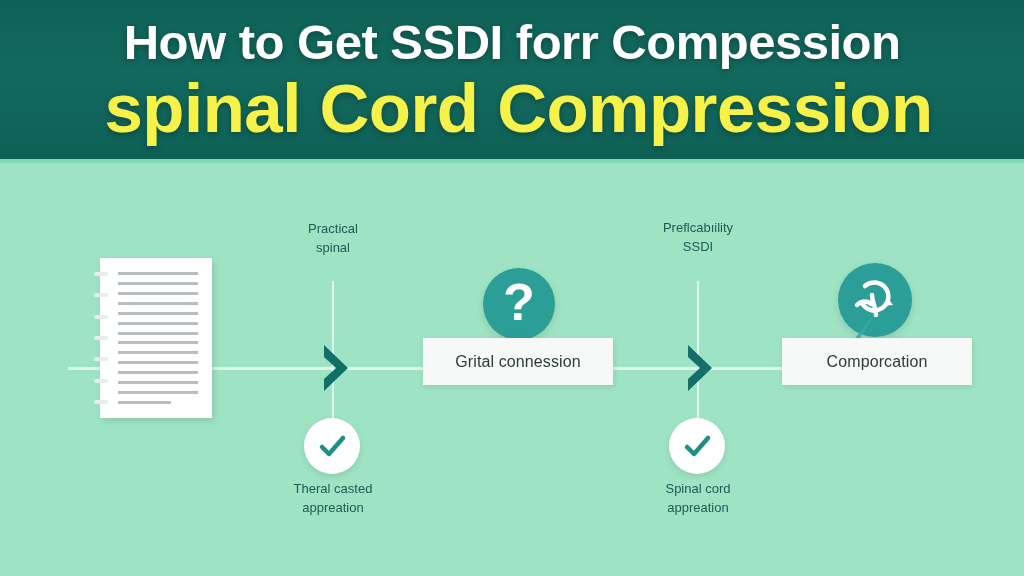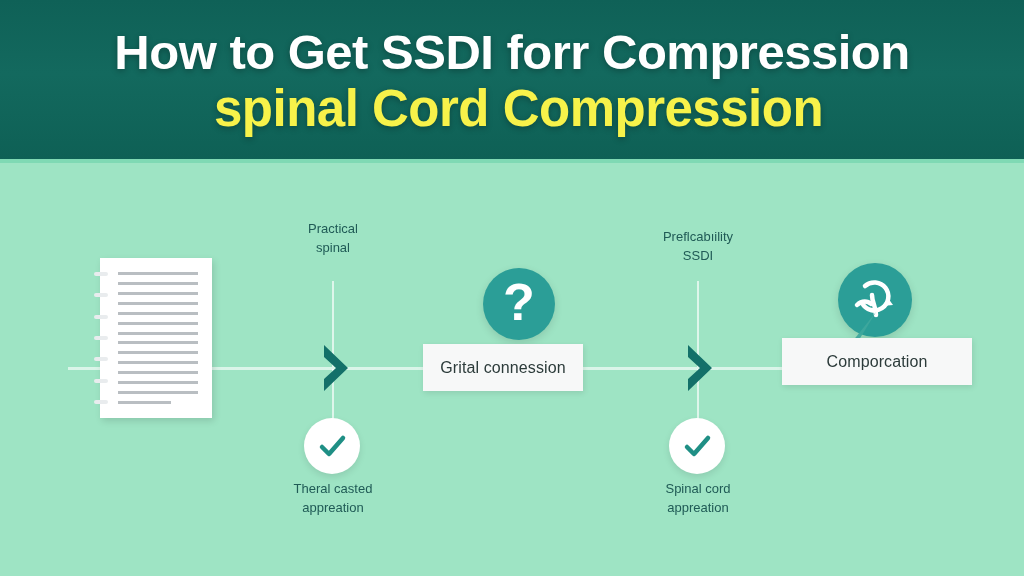--- a/index.html
+++ b/index.html
@@ -45,21 +45,21 @@
     white-space: nowrap;
     text-shadow: 0 2px 6px rgba(0,0,0,0.28);
   }
   .title-line-1 {
     color: #ffffff;
     font-size: 49px;
     margin-bottom: 6px;
   }
   .title-line-2 {
     color: #f7f24a;
-    font-size: 51px;
+    font-size: 69px;
     margin-left: 13px;
   }
 
   
   .flow-area {
     position: absolute;
     left: 0; top: 163px;
     width: 1024px;
     height: 413px;
     background: #9ee4c4;
@@ -196,44 +196,44 @@
     position: absolute;
     background: #f7f8f8;
     display: flex;
     align-items: center;
     justify-content: center;
     box-shadow: 1px 2px 6px rgba(0,0,0,0.10);
     color: #2c3b3a;
     font-size: 16px;
     letter-spacing: 0.1px;
   }
-  .card-center { left: 423px; top: 181px; width: 160px; height: 47px; }
+  .card-center { left: 423px; top: 175px; width: 190px; height: 47px; }
   .card-right  { left: 782px; top: 175px; width: 190px; height: 47px; }
 
   
   .flow-label {
     position: absolute;
     width: 180px;
     text-align: center;
     color: #205b56;
     font-size: 13px;
     line-height: 1.45;
   }
   .label-top-1    { left: 243px; top: 57px; }
-  .label-top-2    { left: 608px; top: 65px; }
+  .label-top-2    { left: 608px; top: 56px; }
   .label-bottom-1 { left: 243px; top: 317px; }
   .label-bottom-2 { left: 608px; top: 317px; }
 </style>
 </head>
 <body>
 
 <div id="infographic">
 
   <div class="header-banner">
-    <div class="title-line title-line-1">How to Get SSDI forr Compression</div>
+    <div class="title-line title-line-1">How to Get SSDI forr Compession</div>
     <div class="title-line title-line-2">spinal Cord Compression</div>
   </div>
 
   <div class="flow-area">
 
     <div class="spine"></div>
 
     <div class="tick-line tick-up-1"></div>
     <div class="tick-line tick-down-1"></div>
     <div class="tick-line tick-up-2"></div>

